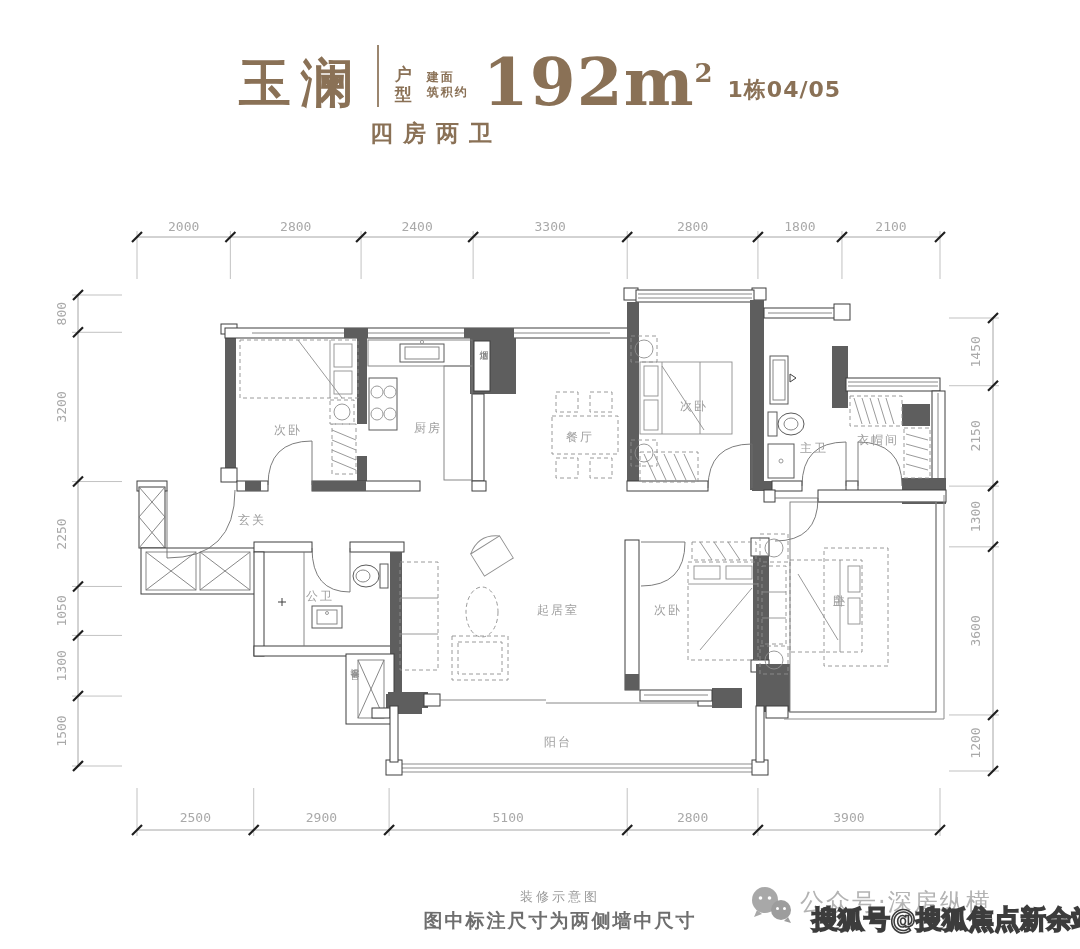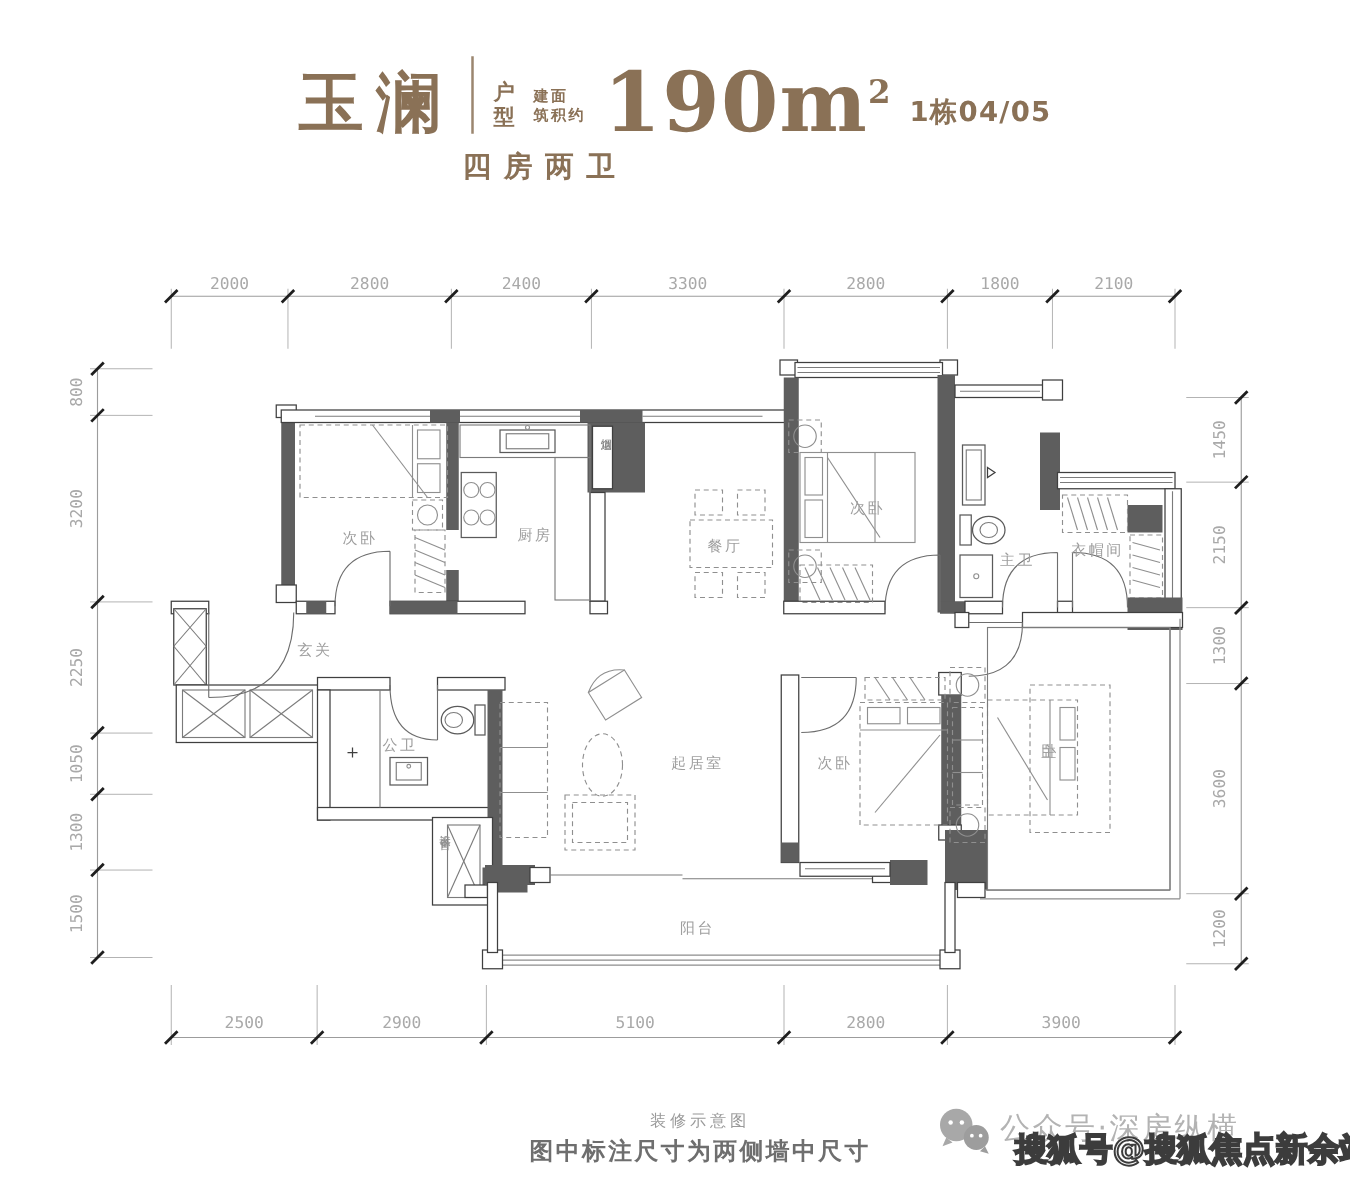--- a/index.html
+++ b/index.html
@@ -67,21 +67,21 @@
     <span class="name">玉澜</span>
     <span class="vbar"></span>
     <span class="stack2">
       <span>户</span>
       <span>型</span>
     </span>
     <span class="prefix">
       <span>建面</span>
       <span>筑积约</span>
     </span>
-    <span class="area"><span>190m</span><sup>2</sup></span>
+    <span class="area"><span>192m</span><sup>2</sup></span>
     <span class="unit">1栋04/05</span>
   </div>
   <div class="subtitle">四房两卫</div>
 
   <svg id="plan-svg" width="1080" height="949" viewBox="0 0 1080 949">
 
     <g>
 
       <rect class="wband" x="221" y="324" width="16" height="10"></rect>
       <rect class="wall" x="225" y="332" width="11" height="140"></rect>

